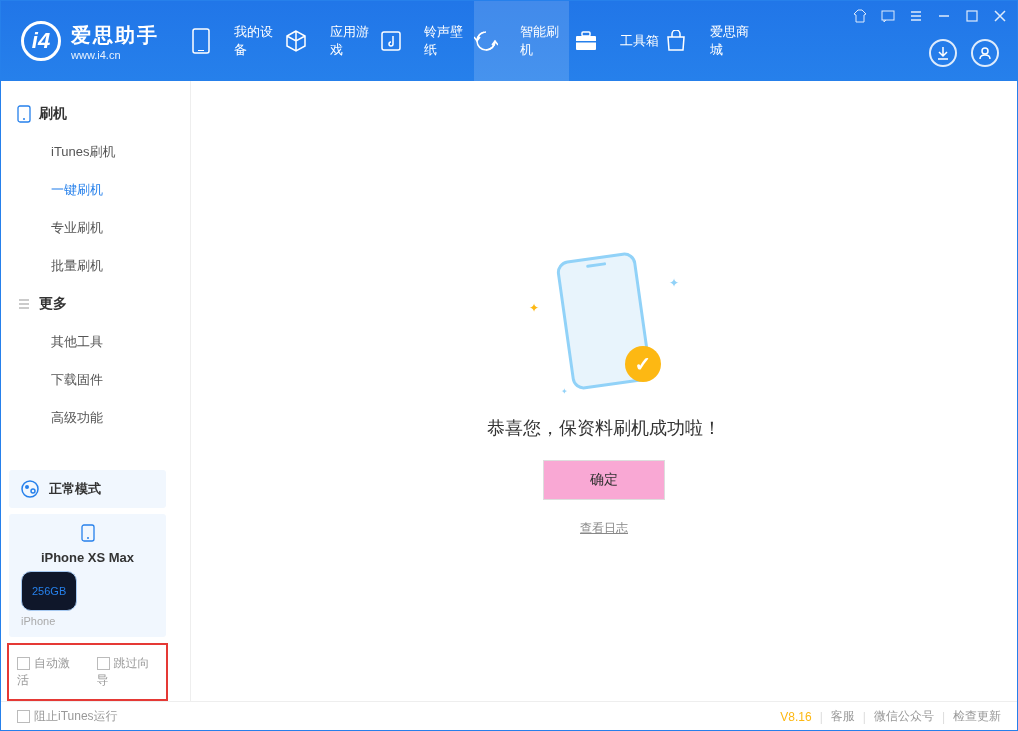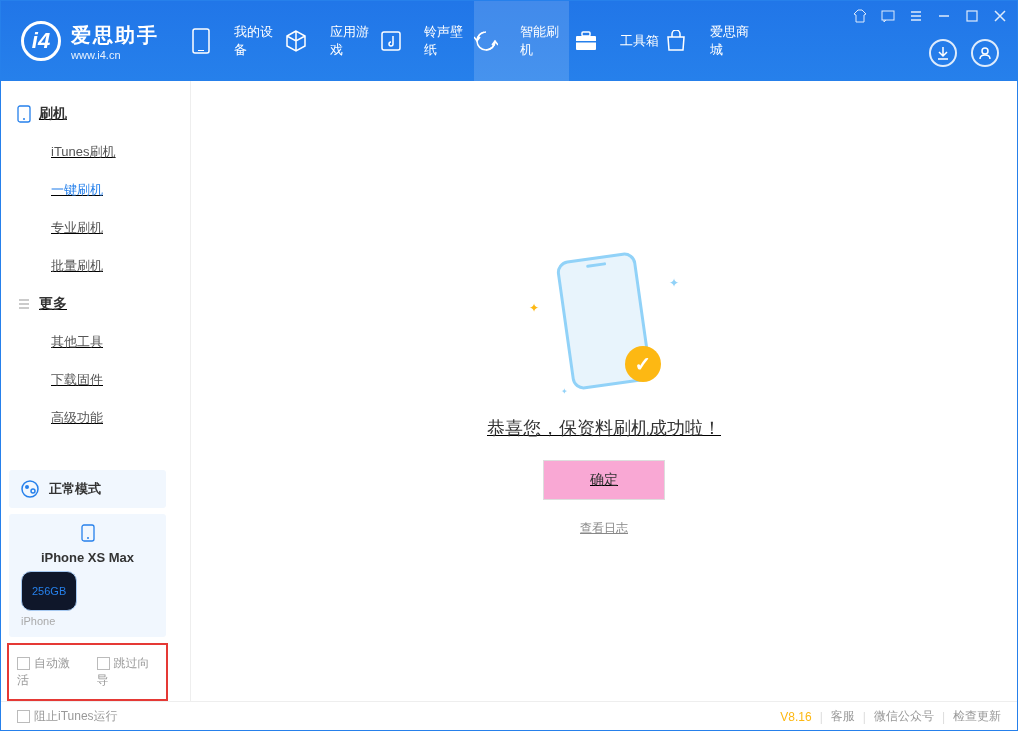--- a/index.html
+++ b/index.html
@@ -10,21 +10,21 @@
 .logo-text .brand{font-size:20px;font-weight:bold;letter-spacing:2px;}
 .logo-text .url{font-size:11px;opacity:.9;}
 .nav-tabs{display:flex;height:100%;margin-left:10px;}
 .nav-tab{width:95px;height:100%;display:flex;flex-direction:row;align-items:center;justify-content:center;cursor:pointer;gap:22px;font-size:13px;}
 .nav-tab.active{background:rgba(255,255,255,.15);}
 .nav-icon{width:24px;height:24px;display:flex;align-items:center;justify-content:center;}
 .win-controls{position:absolute;top:6px;right:8px;display:flex;gap:10px;align-items:center;}
 .win-btn{width:18px;height:18px;display:flex;align-items:center;justify-content:center;cursor:pointer;color:#fff;opacity:.85;}
 .header-right{position:absolute;right:18px;bottom:14px;display:flex;gap:14px;}
 .circ-btn{width:28px;height:28px;border:2px solid rgba(255,255,255,.85);border-radius:50%;display:flex;align-items:center;justify-content:center;cursor:pointer;}
-.body-wrap{display:flex;height:620px;text-decoration:underline;}
+.body-wrap{display:flex;height:620px;}
 .sidebar{width:190px;border-right:1px solid #eee;padding-top:14px;position:relative;background:#fff;}
 .sb-section{display:flex;align-items:center;gap:8px;padding:10px 16px;font-size:14px;color:#333;font-weight:bold;}
 .sb-item{padding:10px 16px 10px 50px;font-size:13px;color:#555;cursor:pointer;}
 .sb-item.active{color:#2680EB;}
 .sb-bottom{position:absolute;bottom:0;left:0;right:16px;}
 .mode-card,.device-card{background:#F1F7FE;margin:6px 8px;padding:10px 12px;border-radius:3px;}
 .mode-card{display:flex;align-items:center;gap:10px;font-size:13px;color:#333;font-weight:bold;}
 .device-card .dev-name{font-size:13px;font-weight:bold;color:#333;margin-bottom:6px;display:flex;align-items:center;gap:8px;flex-direction:column;}
 .dev-badge{display:inline-block;padding:13px 10px;border:1px solid #a6c9f1;background:#0f172a;border-radius:10px;font-size:11px;color:#2680EB;margin-bottom:4px;}
 .dev-type{font-size:11px;color:#aaa;}

